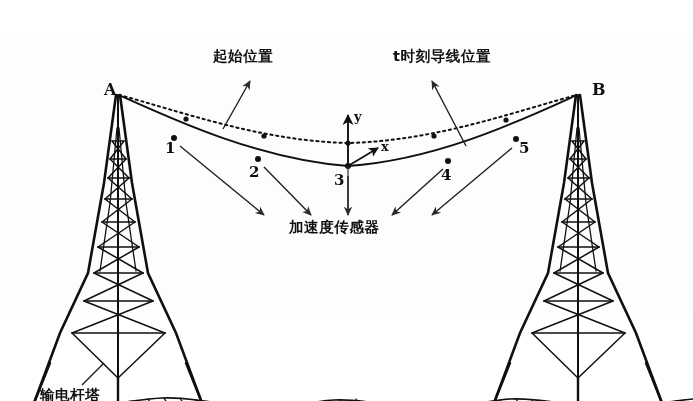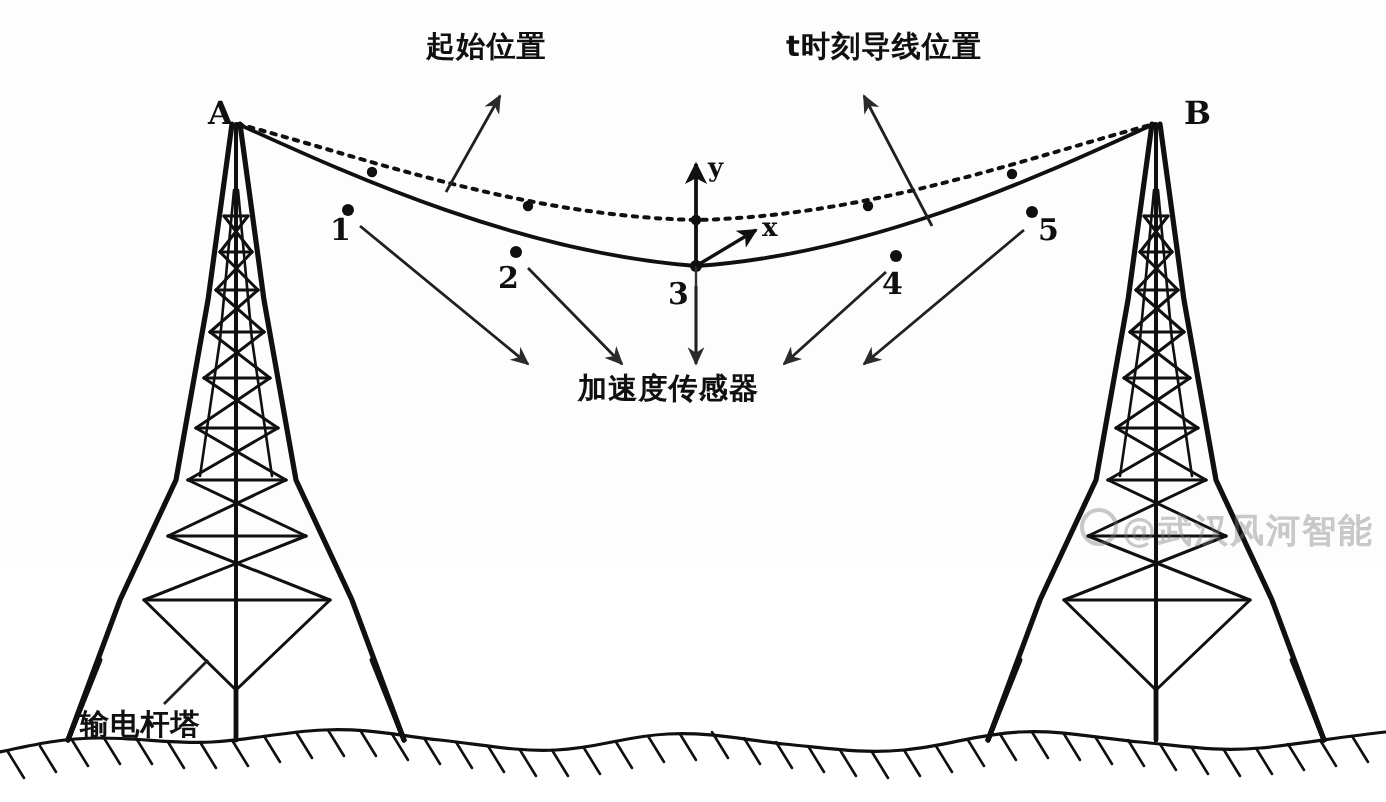--- a/index.html
+++ b/index.html
@@ -11,20 +11,21 @@
     width: 693px;
     height: 401px;
     font-family: "Liberation Sans", sans-serif;
     overflow: hidden;
   }
   #diagram-root {
     position: relative;
     width: 693px;
     height: 281px;
     background: #fdfdfd;
+    margin-top: 33px;
   }
   svg.figure {
     position: absolute;
     top: 0;
     left: 0;
     width: 693px;
     height: 401px;
   }
   .lbl {
     font-family: "DejaVu Sans", "Liberation Sans", sans-serif;
@@ -281,17 +282,14 @@
     <text class="lbl axis-id" x="381" y="118">x</text>
 
     <text class="lbl pt-num" x="165" y="120">1</text>
     <text class="lbl pt-num" x="249" y="144">2</text>
     <text class="lbl pt-num" x="334" y="152">3</text>
     <text class="lbl pt-num" x="441" y="147">4</text>
     <text class="lbl pt-num" x="519" y="120">5</text>
 
   </svg>
 
-  <div class="watermark">
-    <span class="wm-badge"></span><span>@武汉风河智能</span>
-  </div>
 
 </div>
 
 </body></html>

